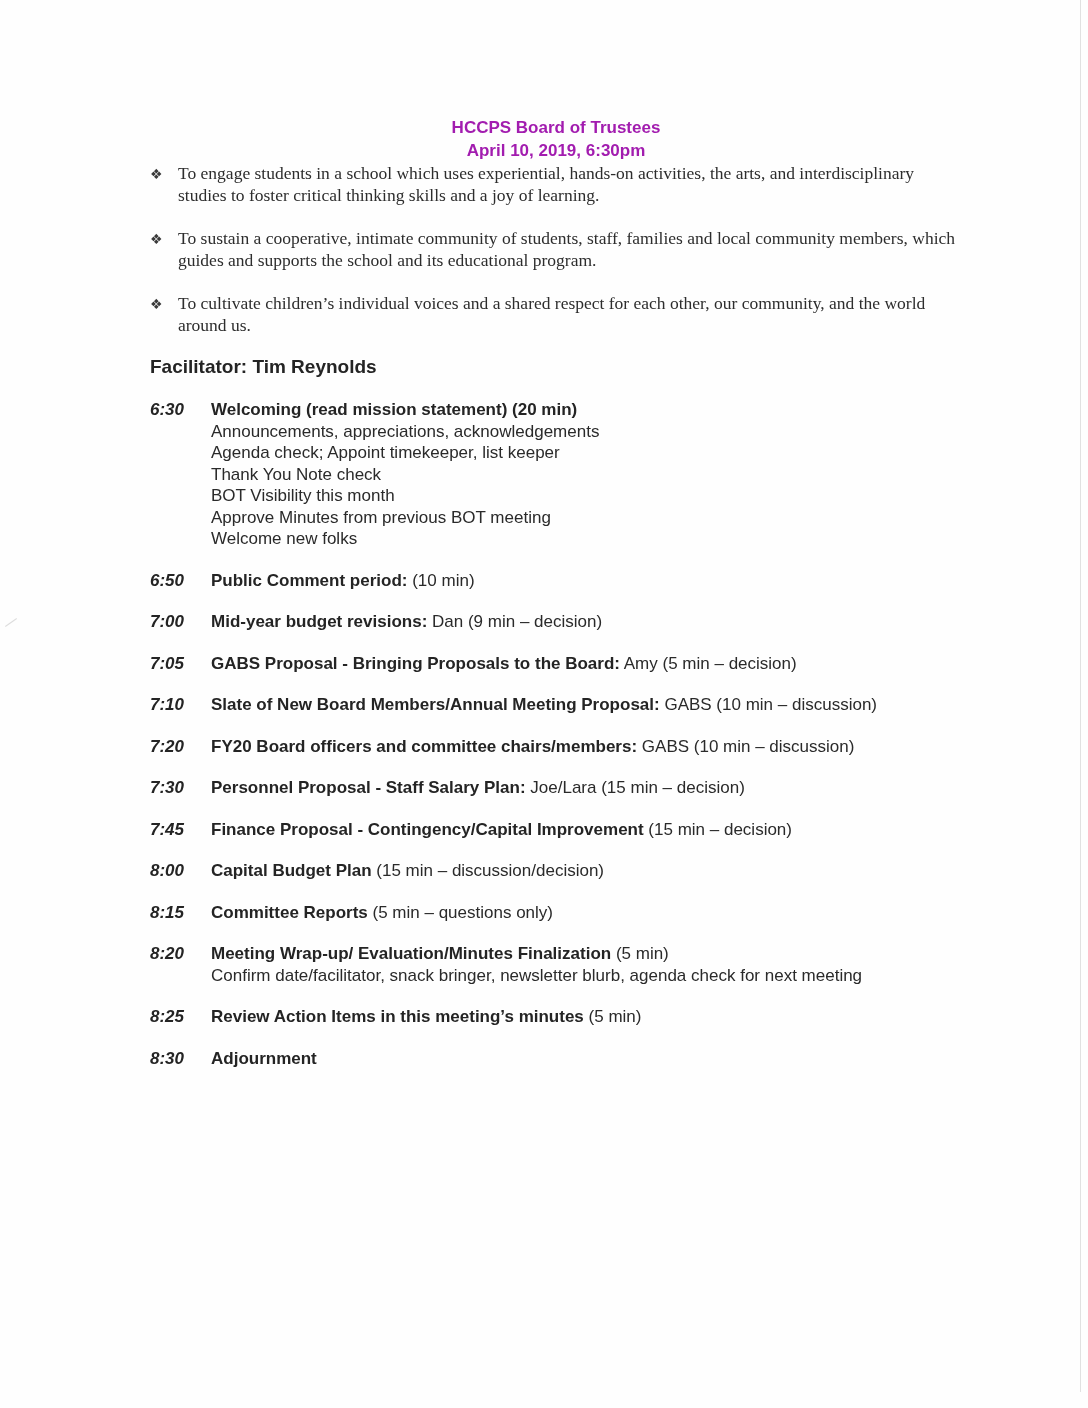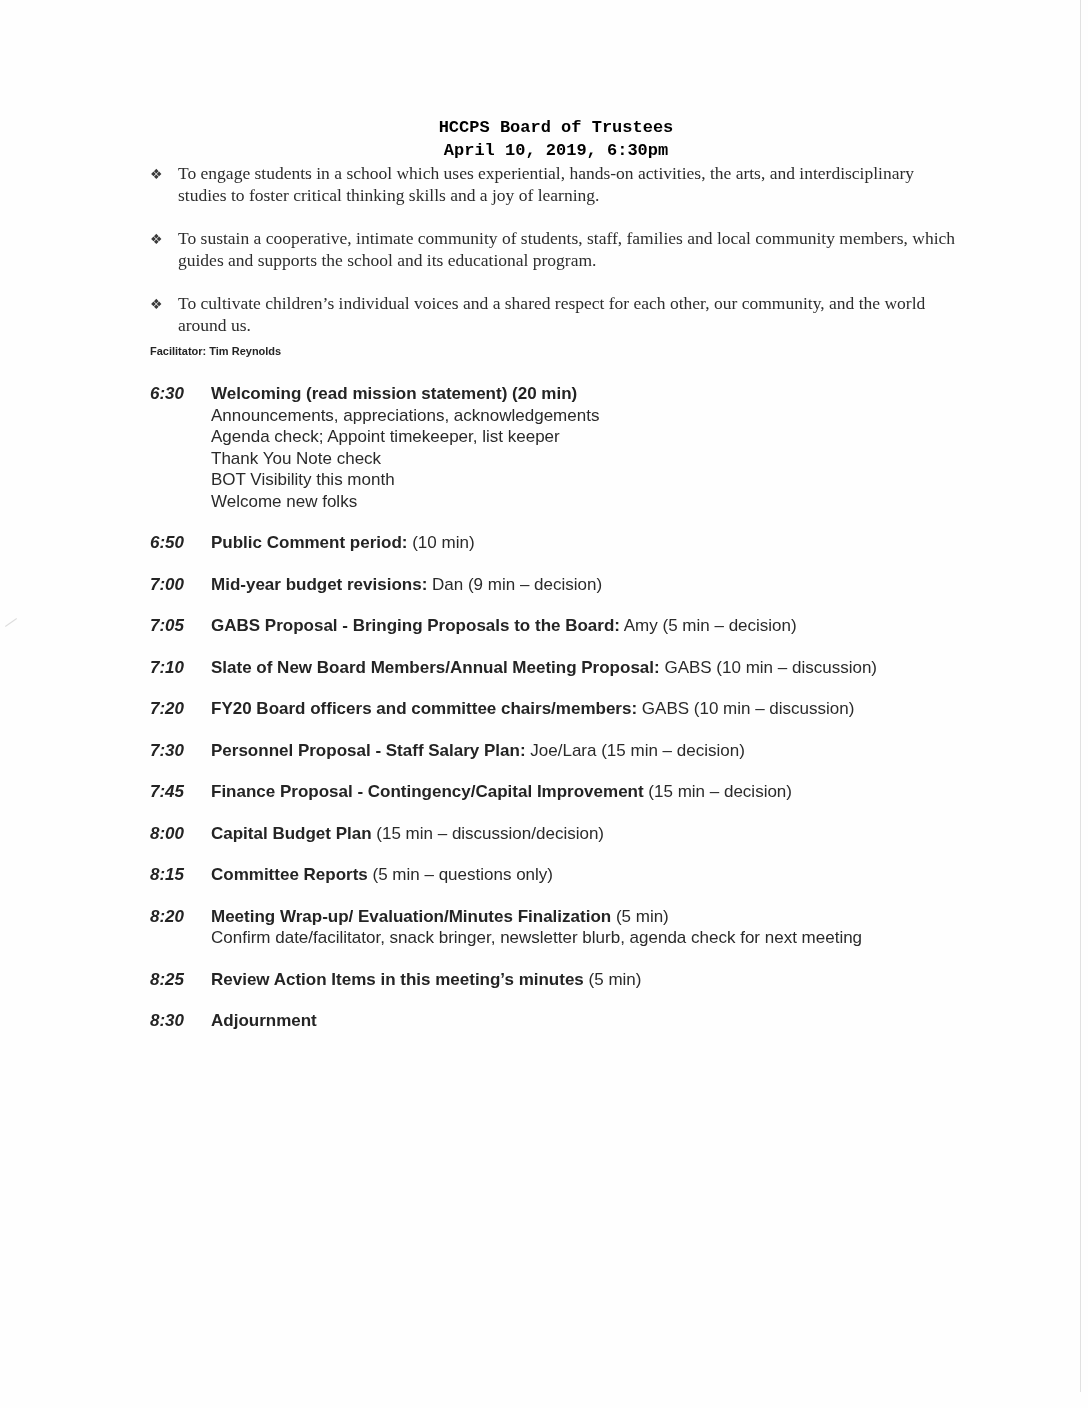--- a/index.html
+++ b/index.html
@@ -39,25 +39,25 @@
   .content {
     position: absolute;
     left: 150px;
     top: 117px;
     width: 812px;
   }
 
   
   .doc-header {
     text-align: center;
-    font-family: Liberation Mono, monospace;
+    font-family: Liberation Sans, sans-serif;
     font-weight: bold;
     font-size: 17px;
     line-height: 22.5px;
-    color: #000000;
+    color: #a21caf;
   }
 
   
   .intro {
     margin-top: 19px;
     font-family: "Liberation Serif", serif;
     font-size: 17.5px;
     line-height: 22px;
     color: #2d2d2d;
   }
@@ -74,24 +74,24 @@
   .bullet-glyph {
     flex: 0 0 28px;
     font-size: 14px;
     padding-top: 2px;
     color: #3a3a3a;
   }
   .bullet-text { flex: 1; padding-right: 2px; }
 
   
   .facilitator {
-    margin-top: 4px;
+    margin-top: 20px;
     font-family: "Liberation Sans", sans-serif;
     font-weight: bold;
-    font-size: 11px;
+    font-size: 19px;
     line-height: 22px;
     color: #242424;
   }
 
   
   .agenda { margin-top: 21px; }
   .agenda-item {
     display: flex;
     margin-bottom: 20px;
     font-family: "Liberation Sans", sans-serif;
@@ -148,20 +148,21 @@
     <div class="agenda">
   <div class="agenda-item">
     <div class="agenda-time">6:30</div>
     <div class="agenda-body">
       <div><span class="agenda-title">Welcoming (read mission statement) (20 min)</span><span class="agenda-detail"></span></div>
       <div>
               <div class="sub-line">Announcements, appreciations, acknowledgements</div>
               <div class="sub-line">Agenda check; Appoint timekeeper, list keeper</div>
               <div class="sub-line">Thank You Note check</div>
               <div class="sub-line">BOT Visibility this month</div>
+              <div class="sub-line">Approve Minutes from previous BOT meeting</div>
               <div class="sub-line">Welcome new folks</div>
             </div>
     </div>
   </div>
 
   <div class="agenda-item">
     <div class="agenda-time">6:50</div>
     <div class="agenda-body">
       <div><span class="agenda-title">Public Comment period:</span><span class="agenda-detail"> (10 min)</span></div>
       <div></div>

